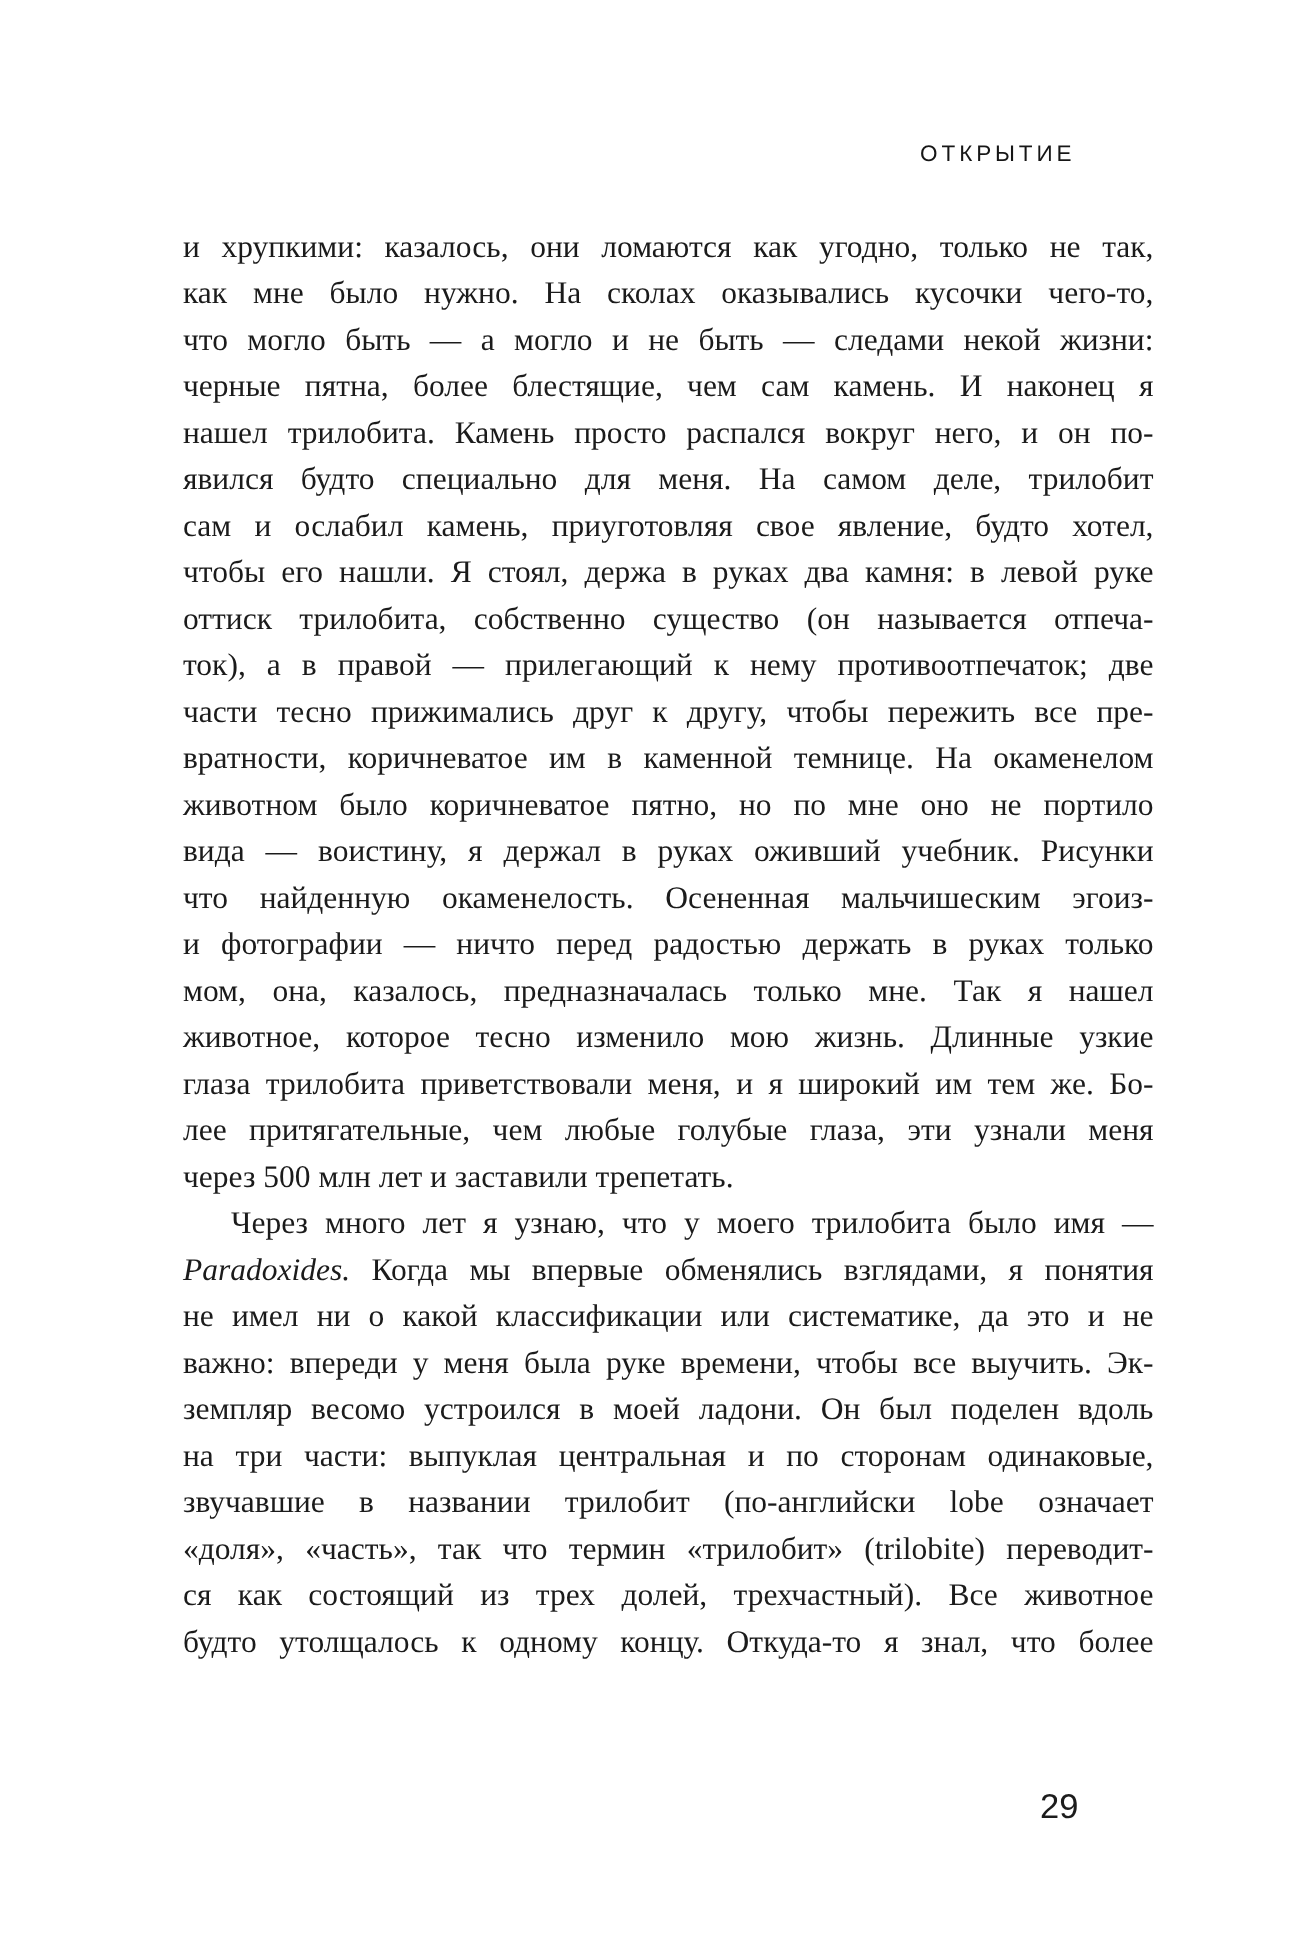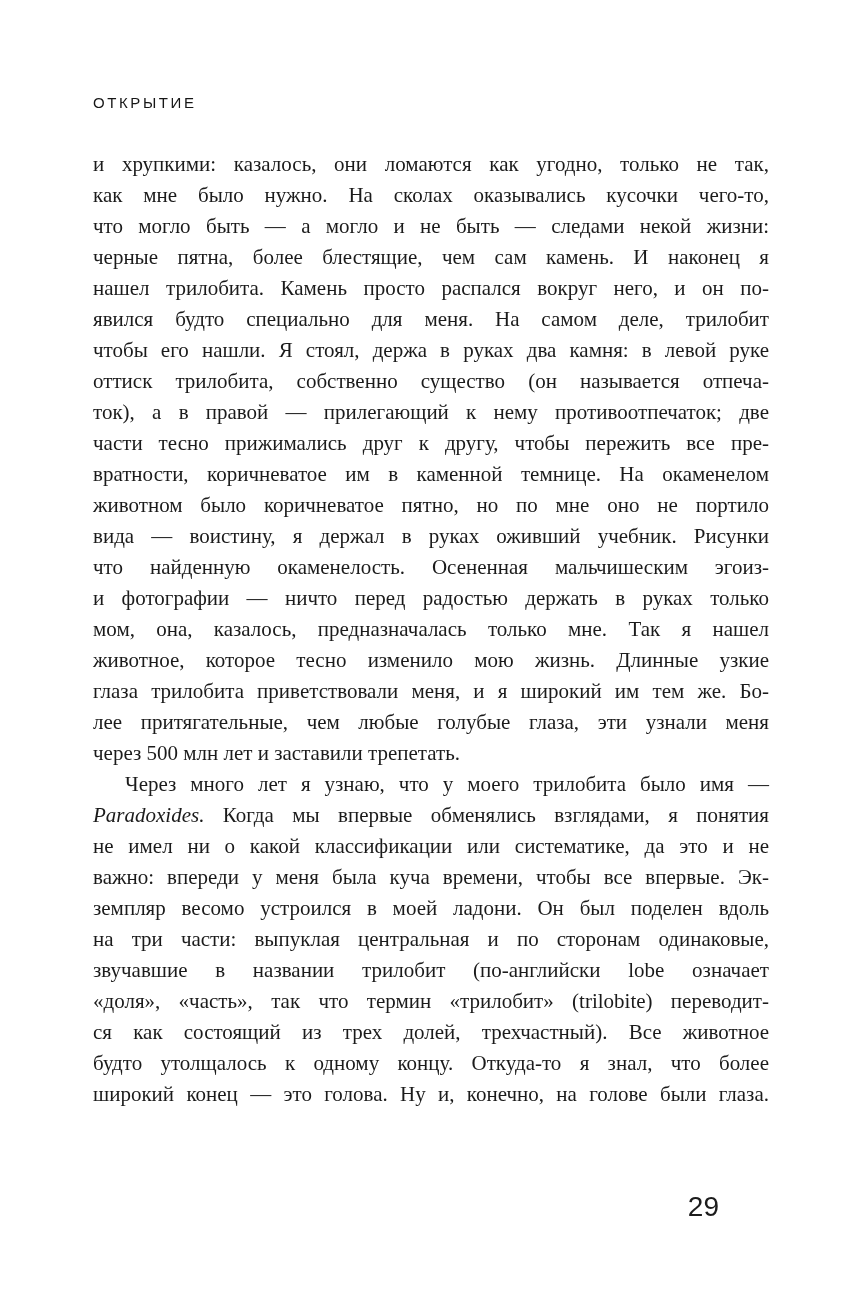--- a/index.html
+++ b/index.html
@@ -14,102 +14,104 @@
     background: #ffffff;
     overflow: hidden;
   }
   .running-header {
     position: absolute;
     top: 94px;
     left: 93px;
     width: 676px;
     box-sizing: border-box;
     padding-right: 52px;
+    text-align: right;
     font-family: "Liberation Sans", sans-serif;
     font-size: 15px;
     font-weight: 400;
     letter-spacing: 2.6px;
     color: #161616;
   }
   .text-block {
     position: absolute;
     top: 149px;
     left: 93px;
     width: 676px;
     font-family: "Liberation Serif", serif;
     font-size: 21px;
     line-height: 31px;
     color: #1b1b1b;
     hyphens: none;
   }
   .line {
     text-align: justify;
     text-align-last: justify;
+    margin-left: 29px;
   }
   .line.last-left {
     text-align-last: left;
   }
   .line.indent {
     text-indent: 32px;
   }
   .it {
     font-style: italic;
   }
   .folio {
     position: absolute;
     top: 1191px;
     left: 93px;
     width: 676px;
     box-sizing: border-box;
     padding-right: 50px;
     text-align: right;
     font-family: "Liberation Sans", sans-serif;
-    font-size: 28px;
+    font-size: 23px;
     font-weight: 400;
     color: #1c1c1c;
   }
 </style>
 </head>
 <body>
 
 <div class="page">
   <div class="running-header">ОТКРЫТИЕ</div>
 
   <div class="text-block">
     <div>
         <div class="line">и хрупкими: казалось, они ломаются как угодно, только не так,</div>
         <div class="line">как мне было нужно. На сколах оказывались кусочки чего-то,</div>
         <div class="line">что могло быть — а могло и не быть — следами некой жизни:</div>
         <div class="line">черные пятна, более блестящие, чем сам камень. И наконец я</div>
         <div class="line">нашел трилобита. Камень просто распался вокруг него, и он по-</div>
         <div class="line">явился будто специально для меня. На самом деле, трилобит</div>
+        <div class="line">сам и ослабил камень, приуготовляя свое явление, будто хотел,</div>
         <div class="line">чтобы его нашли. Я стоял, держа в руках два камня: в левой руке</div>
         <div class="line">оттиск трилобита, собственно существо (он называется отпеча-</div>
         <div class="line">ток), а в правой — прилегающий к нему противоотпечаток; две</div>
         <div class="line">части тесно прижимались друг к другу, чтобы пережить все пре-</div>
         <div class="line">вратности, коричневатое им в каменной темнице. На окаменелом</div>
         <div class="line">животном было коричневатое пятно, но по мне оно не портило</div>
         <div class="line">вида — воистину, я держал в руках оживший учебник. Рисунки</div>
         <div class="line">что найденную окаменелость. Осененная мальчишеским эгоиз-</div>
         <div class="line">и фотографии — ничто перед радостью держать в руках только</div>
         <div class="line">мом, она, казалось, предназначалась только мне. Так я нашел</div>
         <div class="line">животное, которое тесно изменило мою жизнь. Длинные узкие</div>
         <div class="line">глаза трилобита приветствовали меня, и я широкий им тем же. Бо-</div>
         <div class="line">лее притягательные, чем любые голубые глаза, эти узнали меня</div>
         <div class="line last-left">через 500 млн лет и заставили трепетать.</div>
       </div>
     <div>
         <div class="line indent">Через много лет я узнаю, что у моего трилобита было имя —</div>
         <div class="line"><span class="it">Paradoxides.</span> Когда мы впервые обменялись взглядами, я понятия</div>
         <div class="line">не имел ни о какой классификации или систематике, да это и не</div>
-        <div class="line">важно: впереди у меня была куча времени, чтобы все впервые. Эк-</div>
+        <div class="line">важно: впереди у меня была руке времени, чтобы все выучить. Эк-</div>
         <div class="line">земпляр весомо устроился в моей ладони. Он был поделен вдоль</div>
         <div class="line">на три части: выпуклая центральная и по сторонам одинаковые,</div>
         <div class="line">звучавшие в названии трилобит (по-английски lobe означает</div>
         <div class="line">«доля», «часть», так что термин «трилобит» (trilobite) переводит-</div>
         <div class="line">ся как состоящий из трех долей, трехчастный). Все животное</div>
         <div class="line">будто утолщалось к одному концу. Откуда-то я знал, что более</div>
-        <div class="line">широкий конец — это голова. Ну и, конечно, на голове были глаза.</div>
       </div>
   </div>
 
   <div class="folio">29</div>
 </div>
 
 </body></html>

